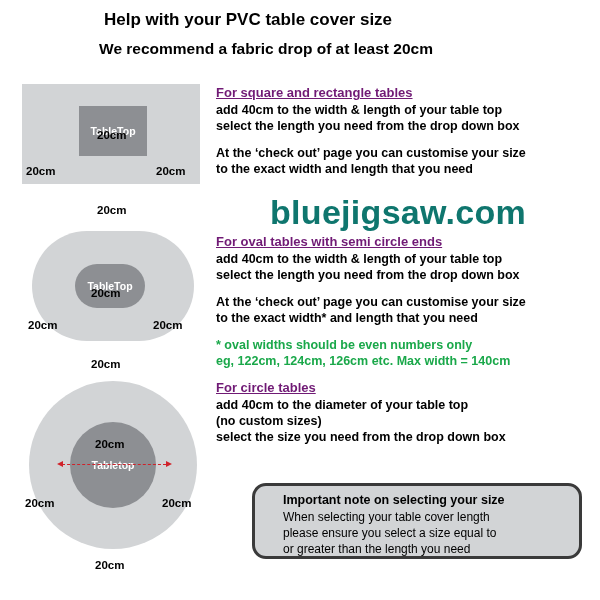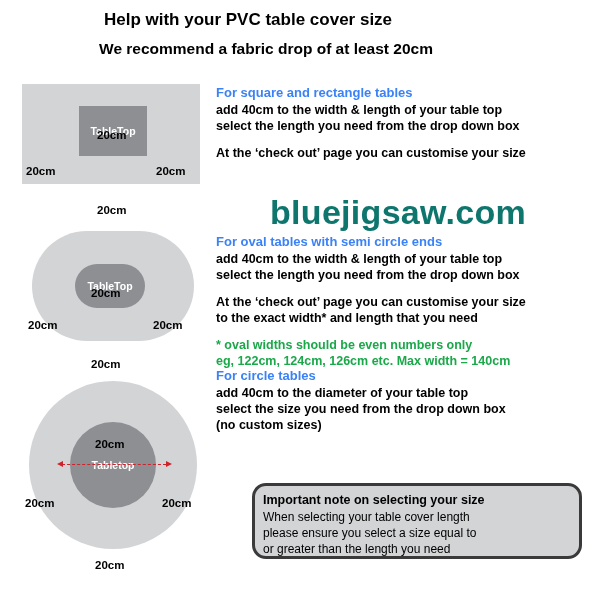--- a/index.html
+++ b/index.html
@@ -152,57 +152,58 @@
     width: 0; height: 0;
     border-top: 3px solid transparent;
     border-bottom: 3px solid transparent;
   }
   .ci-arrow-l { left: 57px;  border-right: 6px solid #d0222a; }
   .ci-arrow-r { left: 166px; border-left: 6px solid #d0222a; }
 
   
   .blk { position: absolute; }
   .hd {
-    color: #3b82f6;
+    color: #701a75;
     font-size: 13px;
     font-weight: bold;
     margin: 0 0 2px 0;
+    text-decoration: underline;
   }
   .ln {
     color: #000000;
     font-size: 12.5px;
     font-weight: bold;
     line-height: 16px;
     margin: 0;
   }
   .green {
     color: #1aa84a;
     font-size: 12.5px;
     font-weight: bold;
     line-height: 16px;
     margin: 0;
   }
   .gap { height: 11px; }
 
   .blk1 { left: 216px; top: 85px; width: 378px; }
   .blk2 { left: 216px; top: 234px; width: 378px; }
-  .blk3 { left: 216px; top: 368px; width: 378px; }
+  .blk3 { left: 216px; top: 380px; width: 378px; }
 
   
   .note {
     position: absolute;
     left: 252px;
     top: 483px;
     width: 330px;
     height: 76px;
     background: #d2d4d6;
     border: 3px solid #3a3a3a;
     border-radius: 14px;
     box-sizing: border-box;
-    padding: 7px 12px 0 8px;
+    padding: 7px 12px 0 28px;
   }
   .note-title {
     font-size: 12.5px;
     font-weight: bold;
     margin: 0 0 2px 0;
   }
   .note-ln {
     font-size: 12px;
     line-height: 16px;
     margin: 0;
@@ -227,20 +228,21 @@
   <div class="dim sq-dim-bot">20cm</div>
   <div class="dim sq-dim-left">20cm</div>
   <div class="dim sq-dim-right">20cm</div>
 
   <div class="blk blk1">
     <p class="hd">For square and rectangle tables</p>
     <p class="ln">add 40cm to the width &amp; length of your table top</p>
     <p class="ln">select the length you need from the drop down box</p>
     <div class="gap"></div>
     <p class="ln">At the ‘check out’ page you can customise your size</p>
+    <p class="ln">to the exact width and length that you need</p>
   </div>
 
   <div class="cover ov-cover"></div>
   <div class="tabletop ov-top">
     <span>Table</span>
     <span>Top</span>
   </div>
   <div class="dim ov-dim-top">20cm</div>
   <div class="dim ov-dim-bot">20cm</div>
   <div class="dim ov-dim-left">20cm</div>
@@ -267,22 +269,22 @@
   <div class="ci-arrow-l"></div>
   <div class="ci-arrow-r"></div>
   <div class="dim ci-dim-top">20cm</div>
   <div class="dim ci-dim-bot">20cm</div>
   <div class="dim ci-dim-left">20cm</div>
   <div class="dim ci-dim-right">20cm</div>
 
   <div class="blk blk3">
     <p class="hd">For circle tables</p>
     <p class="ln">add 40cm to the diameter of your table top</p>
+    <p class="ln">(no custom sizes)</p>
     <p class="ln">select the size you need from the drop down box</p>
-    <p class="ln">(no custom sizes)</p>
   </div>
 
   <div class="note">
     <p class="note-title">Important note on selecting your size</p>
     <p class="note-ln">When selecting your table cover length</p>
     <p class="note-ln">please ensure you select a size equal to</p>
     <p class="note-ln">or greater than the length you need</p>
   </div>
 
 </div>

